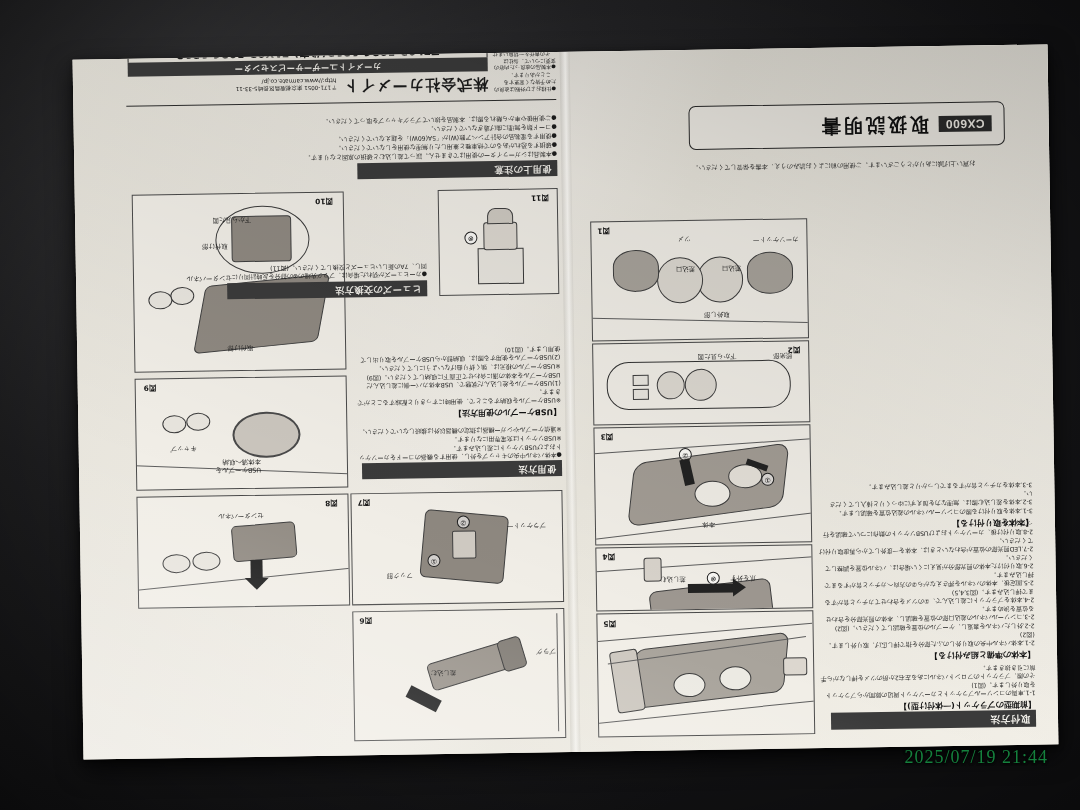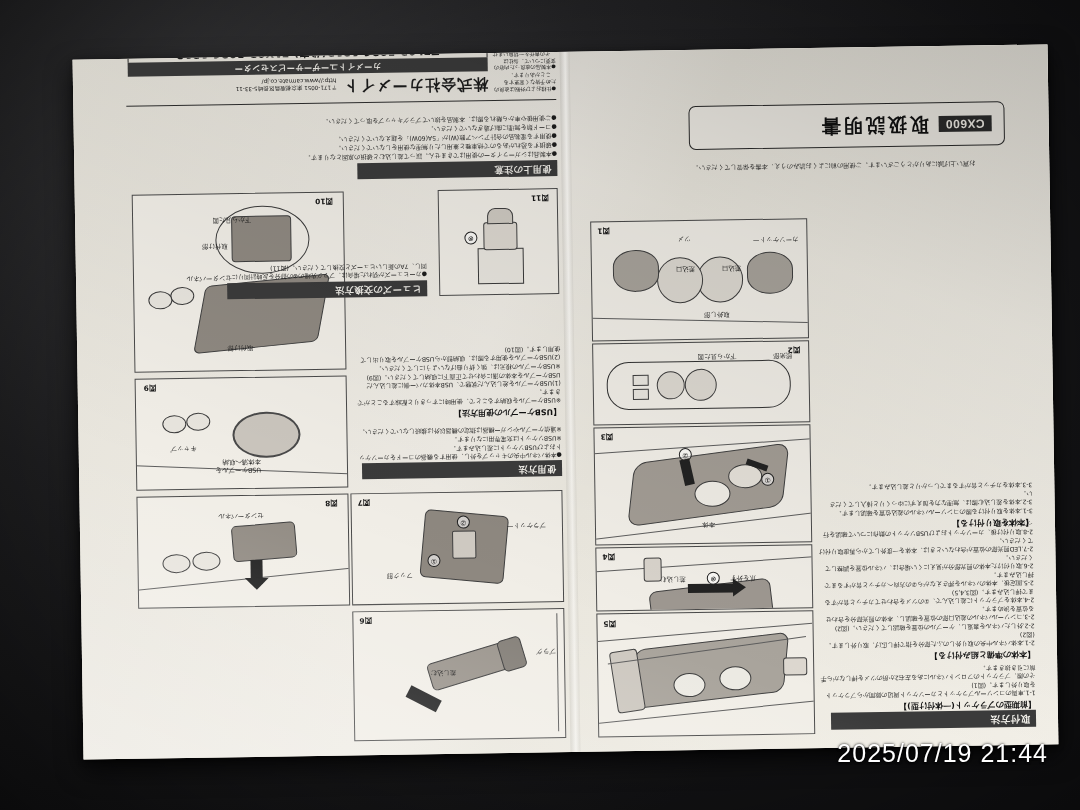--- a/index.html
+++ b/index.html
@@ -88,22 +88,22 @@
   .modelbadge{
     background:#2c2c2c;color:#f2efe8;font-weight:bold;
     font-size:12px;padding:1px 7px;letter-spacing:.5px;
     font-family:"Liberation Sans",sans-serif;
   }
   .maintitle{font-weight:bold;font-size:19px;letter-spacing:3px;color:#111;
     font-family:"DejaVu Sans",sans-serif;}
   
   #timestamp{
     position:absolute;right:32px;bottom:42px;z-index:30;
-    color:#ffffff;font-size:25px;letter-spacing:1px;
-    font-family:Liberation Sans, sans-serif;
+    color:#15803d;font-size:18px;letter-spacing:1px;
+    font-family:Liberation Serif, serif;
     text-shadow:0 0 3px rgba(0,0,0,.85),0 1px 2px rgba(0,0,0,.9);
   }
   .circnum{
     position:absolute;width:11px;height:11px;border:1.2px solid #222;border-radius:50%;
     font-size:7px;line-height:10px;text-align:center;color:#111;background:rgba(255,255,255,.6);
     font-family:"DejaVu Sans",sans-serif;
   }
 </style>
 </head>
 <body>

